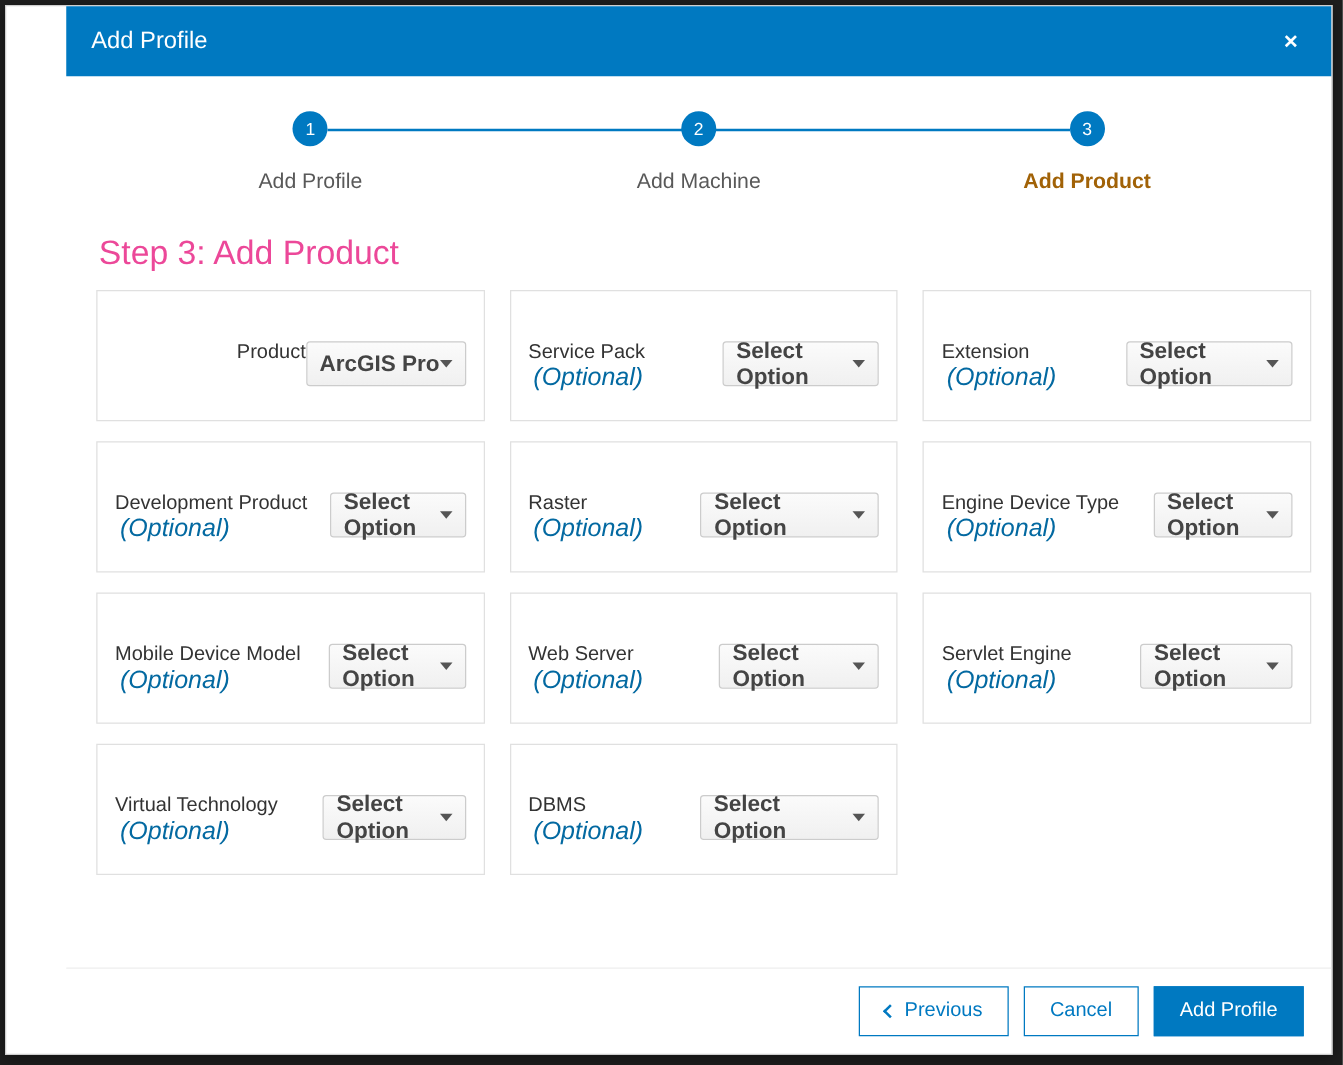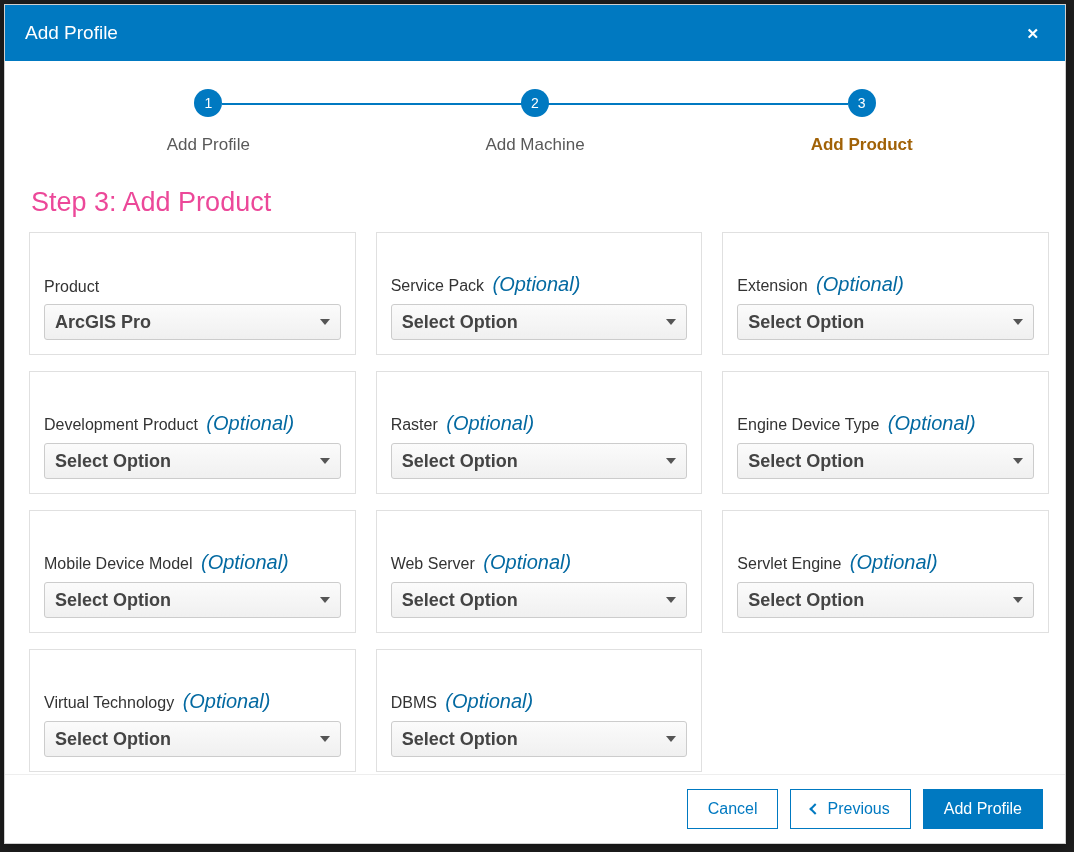--- a/index.html
+++ b/index.html
@@ -7,20 +7,21 @@
   .viewport { width:1074px; height:852px; background:#1e1e1e; position:relative; overflow:hidden; }
 
   .modal {
     position:absolute;
     top:4px; left:4px; right:8px; bottom:8px;
     background:#fff;
     box-shadow:0 3px 12px rgba(0,0,0,0.4);
     display:flex;
     flex-direction:column;
     border:1px solid #cfcfcf;
+    padding-left:48px;
   }
 
   .modal-header {
     height:56px;
     background:#0079c1;
     color:#fff;
     display:flex;
     align-items:center;
     justify-content:space-between;
     padding:0 20px;
@@ -97,21 +98,21 @@
   .card-grid {
     display:grid;
     grid-template-columns: repeat(3, 1fr);
     gap:16px 20px;
   }
   .card {
     border:1px solid #e0e0e0;
     background:#fff;
     padding:40px 14px 14px 14px;
     display:flex;
-    flex-direction:column;
+    flex-direction:row;
     justify-content:flex-end;
   }
   .card-label {
     font-size:16px;
     color:#333;
     margin-bottom:8px;
   }
   .card-label .optional {
     font-style:italic;
     color:#0369a1;
@@ -283,25 +284,25 @@
             <div class="select">
               <span>Select Option</span>
               <span class="caret"></span>
             </div>
           </div>
         </div>
     </div>
 
     <div class="footer">
       <button class="btn">
-        <span>Cancel</span>
+        <span class="chev-left"></span>
+        <span>Previous</span>
       </button>
       <button class="btn">
-        <span class="chev-left"></span>
-        <span>Previous</span>
+        <span>Cancel</span>
       </button>
       <button class="btn primary">
         <span>Add Profile</span>
       </button>
     </div>
 
   </div>
 </div>
 
 </body></html>

